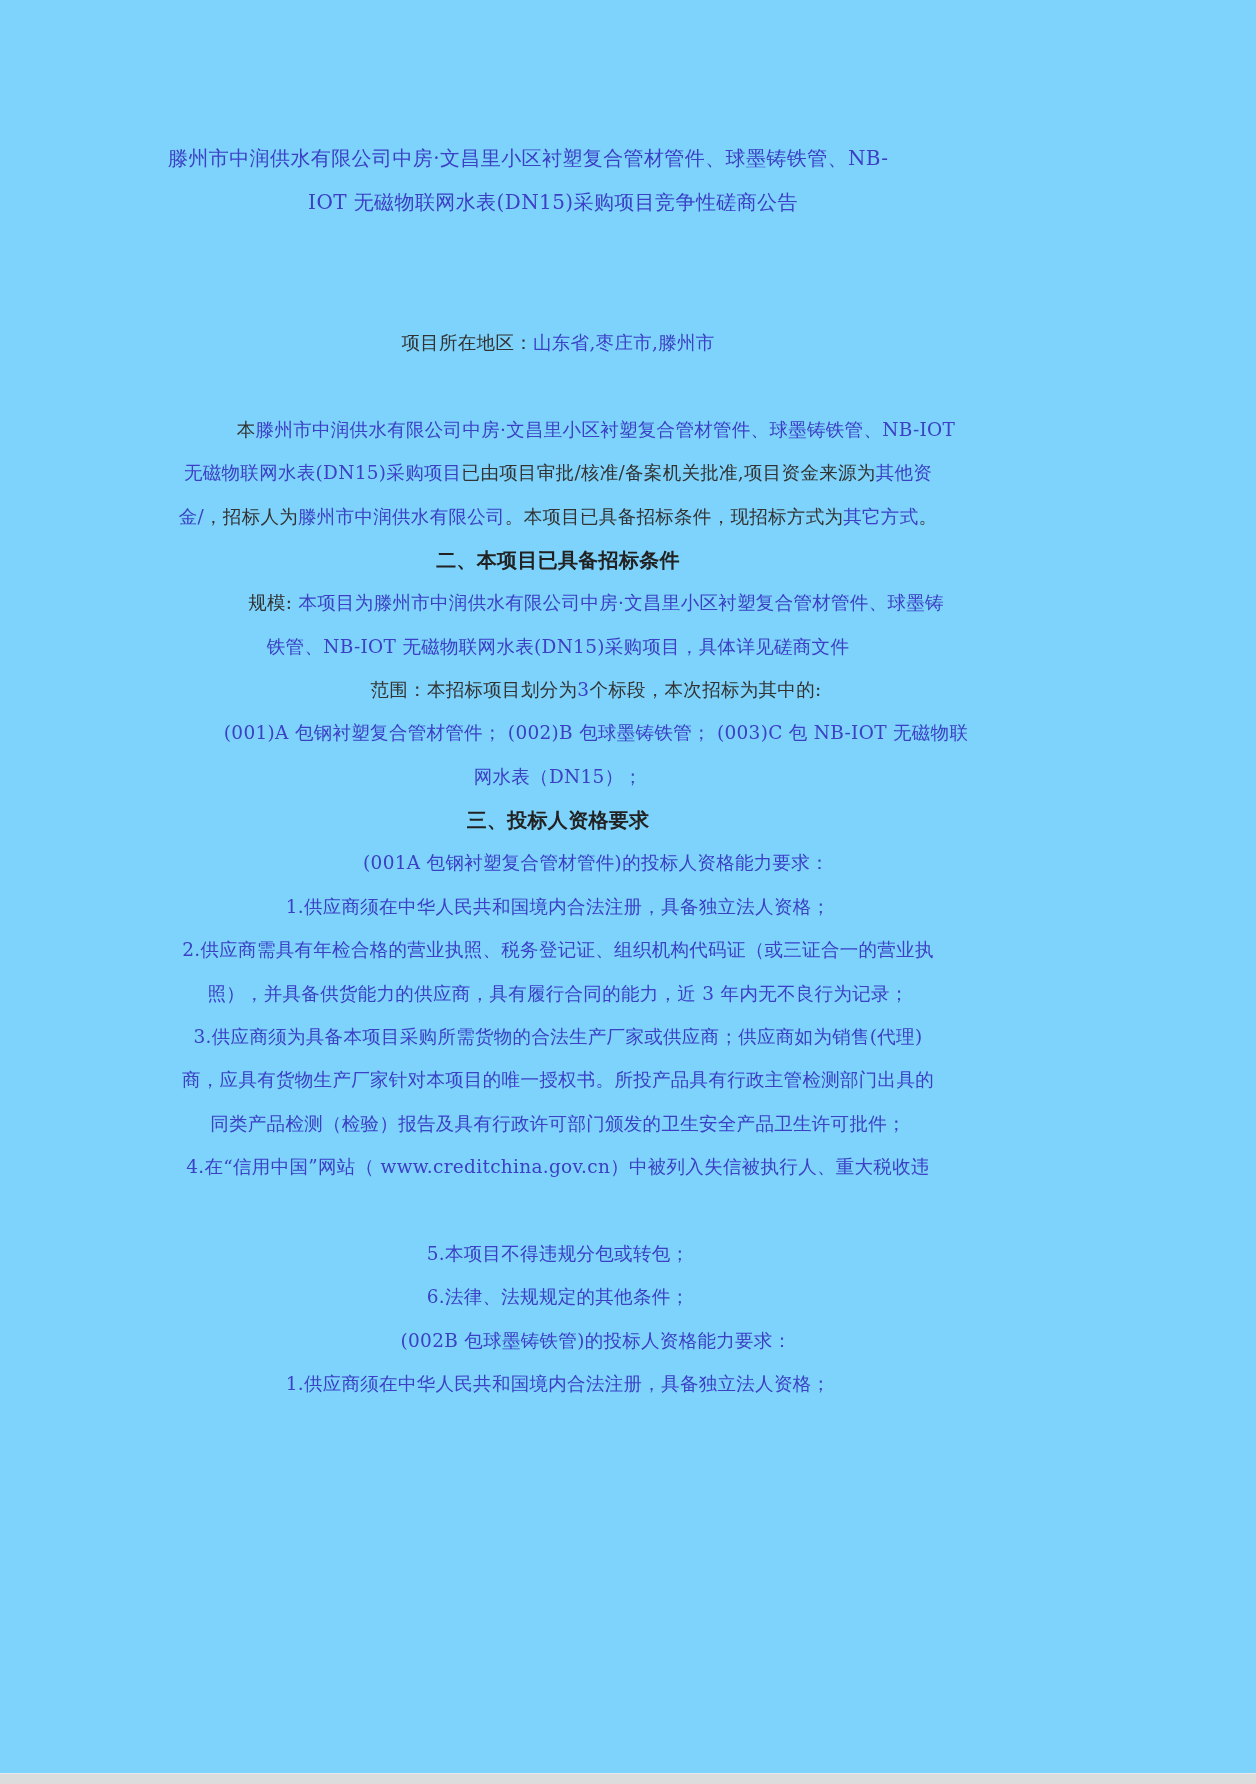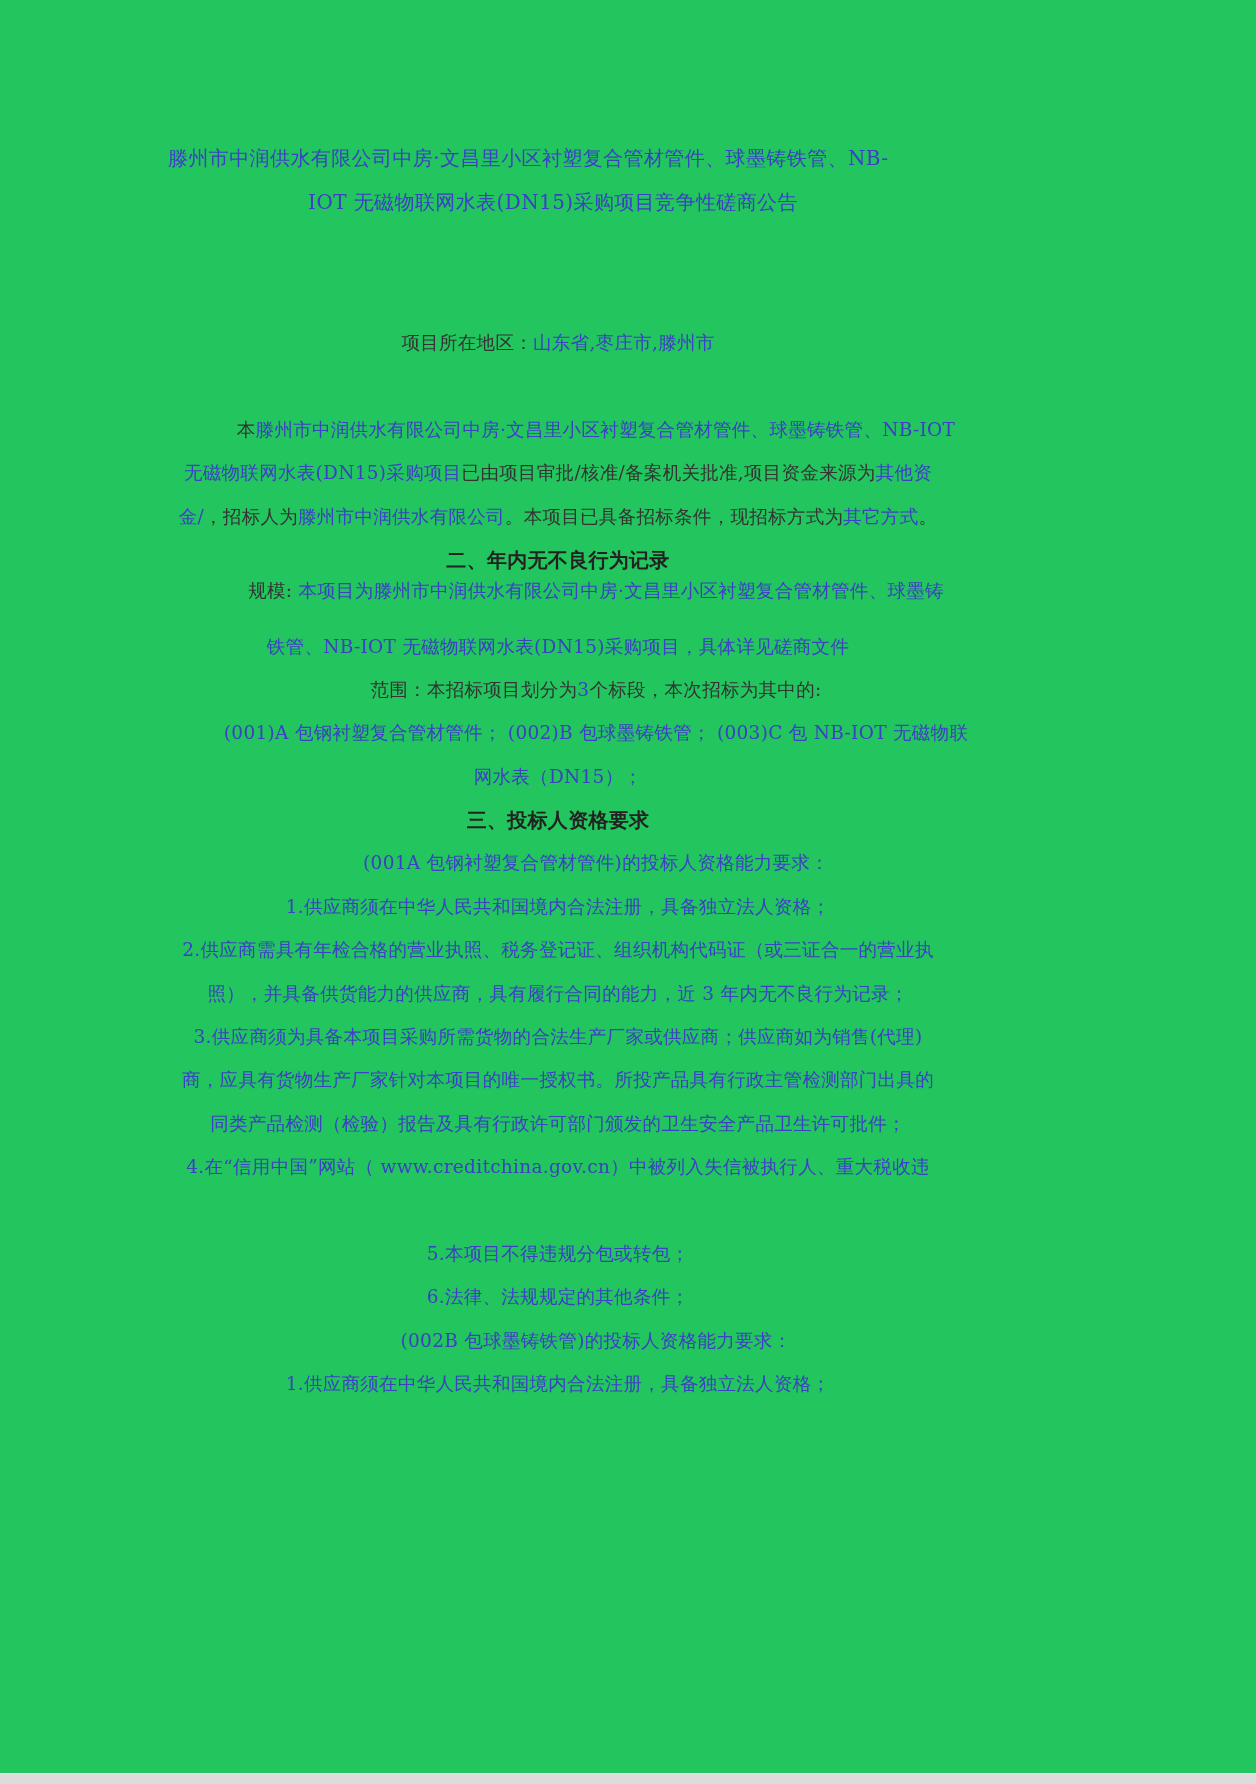--- a/index.html
+++ b/index.html
@@ -14,21 +14,21 @@
       overflow: hidden;
       font-family: "DejaVu Serif", "Liberation Serif", serif;
       color: #333333;
     }
     .page {
       position: absolute;
       left: 0;
       top: 0;
       width: 1256px;
       height: 1773px;
-      background: #22c55e;
+      background: #7dd3fc;
     }
     .bottom-bar {
       position: absolute;
       left: 0;
       top: 1773px;
       width: 1256px;
       height: 11px;
       background: #dcdcdc;
       border-top: 1px solid #e8e8e8;
     }
@@ -82,22 +82,22 @@
   <div class="line indent" style="top:415px;">
     <span class="dark">本</span><span class="blue">滕州市中润供水有限公司中房·文昌里小区衬塑复合管材管件、球墨铸铁管、NB-IOT</span>
   </div>
   <div class="line" style="top:458px;">
     <span class="blue">无磁物联网水表(DN15)采购项目</span><span class="dark">已由项目审批/核准/备案机关批准,项目资金来源为</span><span class="blue">其他资</span>
   </div>
   <div class="line" style="top:502px;">
     <span class="blue">金/</span><span class="dark">，招标人为</span><span class="blue">滕州市中润供水有限公司</span><span class="dark">。本项目已具备招标条件，现招标方式为</span><span class="blue">其它方式</span><span class="dark">。</span>
   </div>
 
-  <div class="line heading" style="top:545px;">二、年内无不良行为记录</div>
-  <div class="line indent" style="top:576px;">
+  <div class="line heading" style="top:545px;">二、本项目已具备招标条件</div>
+  <div class="line indent" style="top:588px;">
     <span class="dark">规模:</span> <span class="blue">本项目为滕州市中润供水有限公司中房·文昌里小区衬塑复合管材管件、球墨铸</span>
   </div>
   <div class="line blue" style="top:632px;">铁管、NB-IOT 无磁物联网水表(DN15)采购项目，具体详见磋商文件</div>
   <div class="line indent" style="top:675px;">
     <span class="dark">范围：本招标项目划分为</span><span class="blue">3</span><span class="dark">个标段，本次招标为其中的:</span>
   </div>
   <div class="line indent blue" style="top:718px;">(001)A 包钢衬塑复合管材管件；  (002)B 包球墨铸铁管；  (003)C 包 NB-IOT 无磁物联</div>
   <div class="line blue" style="top:762px;">网水表（DN15）；</div>
 
   <div class="line heading" style="top:805px;">三、投标人资格要求</div>

